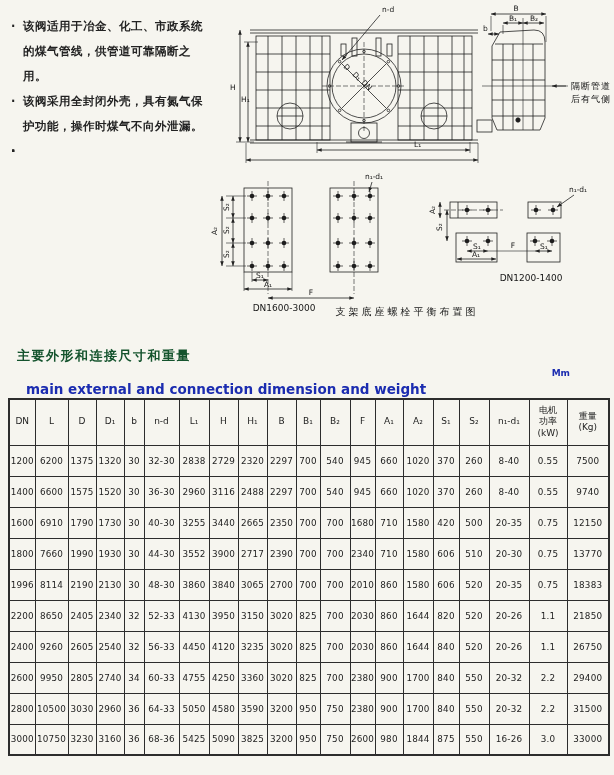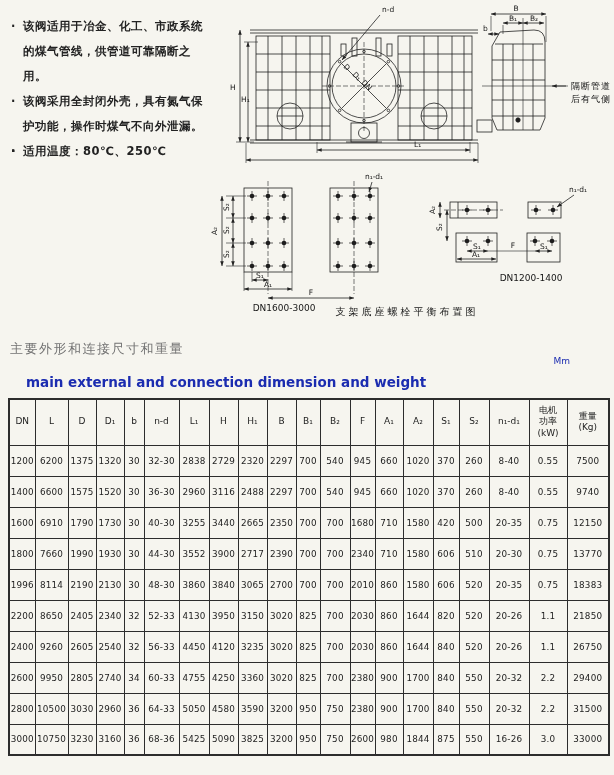--- a/index.html
+++ b/index.html
@@ -14,23 +14,23 @@
             line-height:25px;letter-spacing:.5px;color:#222;}
   .intro .dot{position:absolute;left:1px;top:0;}
   
   .drawing{position:absolute;left:200px;top:0;}
   .drawing .lb{fill:#161616;stroke:none;font-size:7.5px;font-family:"DejaVu Sans",sans-serif;}
   .drawing .cap{font-size:9px;}
   .drawing .bigcap{font-size:10px;letter-spacing:3px;}
   .drawing .note{font-size:9px;letter-spacing:1px;}
   
   .sec{position:absolute;left:10px;top:340px;width:596px;}
-  .sec .zh{margin:0;font-size:13px;font-weight:normal;color:#737373;letter-spacing:1.5px;}
+  .sec .zh{margin:7px;font-size:13px;font-weight:bold;color:#14532d;letter-spacing:1.5px;}
   .sec .en{margin:16px;font-size:13.5px;font-weight:bold;color:#1b2cb0;}
-  .unit{position:absolute;right:44px;top:356px;font-size:9px;font-weight:normal;color:#1b2cb0;}
+  .unit{position:absolute;right:44px;top:368px;font-size:9px;font-weight:bold;color:#1b2cb0;}
   
   .dim-table{
     position:absolute;left:8px;top:398px;width:600px;
     border-collapse:collapse;table-layout:fixed;
     border:2px solid #2d2d2d;
   }
   .dim-table th,.dim-table td{
     border:1px solid #2d2d2d;text-align:center;vertical-align:middle;
     padding:0;box-sizing:border-box;font-weight:normal;
   }
@@ -41,21 +41,21 @@
 <body>
 
 <div class="page">
 
   <ul class="intro">
     <li><span class="dot">·</span><span>该阀适用于冶金、化工、市政系统的煤气管线，供管道可靠隔断之用。</span></li>
     <li><span class="dot">·</span><span>该阀采用全封闭外壳，具有氮气保护功能，操作时煤气不向外泄漏。</span></li>
     <li><span class="dot">·</span></li>
     <li><span class="dot">·</span></li>
     <li><span class="dot">·</span></li>
-    <li><span class="dot">·</span><span>适用温度：80℃、250℃</span></li>
+    <li><span class="dot">·</span></li>
   </ul>
 
   <svg class="drawing" width="414" height="332" viewBox="0 0 414 332">
     <defs>
       <marker id="arr" viewBox="0 0 10 10" refX="9" refY="5" markerWidth="6.5" markerHeight="6.5" orient="auto-start-reverse">
         <path d="M0,1.5 L9,5 L0,8.5 z" fill="#222"></path>
       </marker>
       <g id="bolt">
         <line x1="-5" y1="0" x2="5" y2="0" stroke="#222" stroke-width="0.7"></line>
         <line x1="0" y1="-5" x2="0" y2="5" stroke="#222" stroke-width="0.7"></line>

